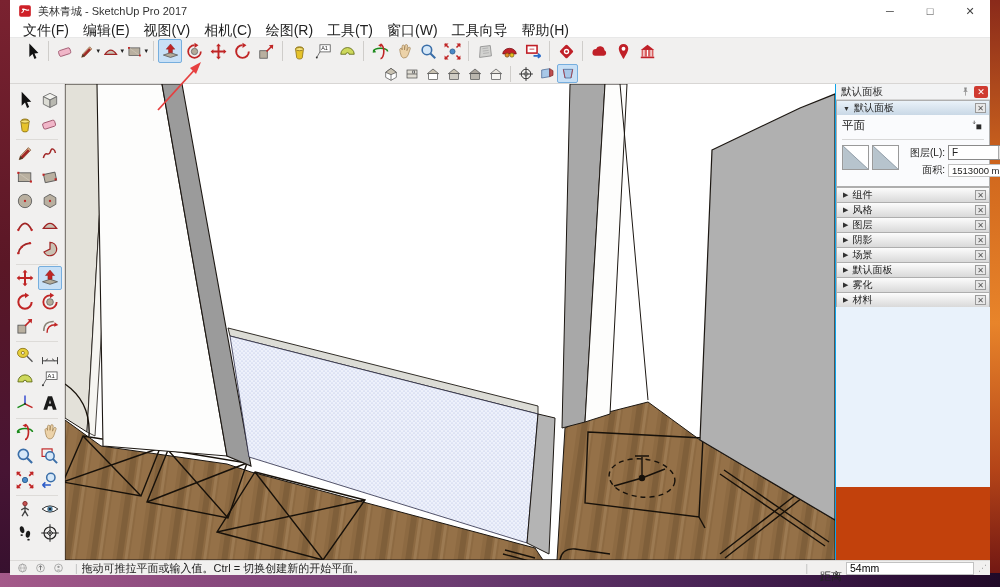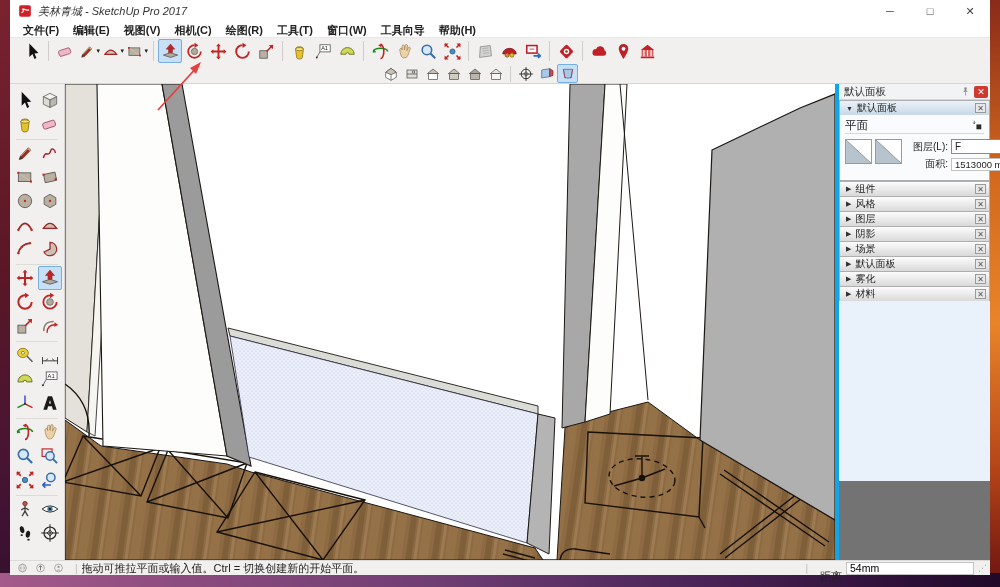--- a/index.html
+++ b/index.html
@@ -14,31 +14,31 @@
   .wp-right { right:0; top:0; width:10px; height:587px;
     background:linear-gradient(180deg,#8a2a1a 0%,#d2691e 30%,#e8842a 55%,#b44418 80%,#6a1212 100%); }
   .wp-bottom{ left:0; top:573px; width:1000px; height:14px;
     background:linear-gradient(90deg,#a45a8a 0%,#8a4a7e 20%,#6d3d72 45%,#4a2456 70%,#2e1038 90%,#200a28 100%); }
 
   
   #win { position:absolute; left:10px; top:0; width:980px; height:575px;
     background:#f1f0ef; }
 
   #titlebar { position:absolute; left:0; top:0; width:980px; height:22px;
-    background:#ffffff; display:flex; align-items:center;font-style:italic; }
+    background:#ffffff; display:flex; align-items:center; }
   #titlebar .logo { width:14px; height:14px; margin:0 6px 0 8px; }
   #titlebar .title { font-size:11px; color:#333; }
   #titlebar .controls { margin-left:auto; display:flex; }
   #titlebar .wbtn { width:40px; height:22px; text-align:center; line-height:22px;
     font-size:11px; color:#444; cursor:default; }
 
   #menubar { position:absolute; left:0; top:22px; width:980px; height:16px;
     background:#ffffff; display:flex; align-items:center; padding-left:6px;
     border-bottom:1px solid #e8e8e8; }
-  .menu-item { font-size:11px; color:#222; padding:0 7px; line-height:16px;font-weight:bold; }
+  .menu-item { font-size:14px; color:#222; padding:0 7px; line-height:16px; }
 
   
   #toolbar-main { position:absolute; left:0; top:38px; width:980px; height:26px;
     background:#f1f0ef; display:flex; align-items:center; padding-left:10px; }
   #toolbar-views { position:absolute; left:0; top:64px; width:980px; height:20px;
     background:#f1f0ef; display:flex; align-items:center; padding-left:370px;
     border-bottom:1px solid #d8d6d4; }
   .ti { display:inline-flex; align-items:center; justify-content:center;
     width:24px; height:24px; border:1px solid transparent; border-radius:2px; position:relative; }
   #toolbar-views .ti { width:21px; height:19px; }
@@ -57,39 +57,39 @@
   .pal-row .ti svg { width:20px; height:20px; }
   .pal-sep { height:3px; margin:1px 6px; border-bottom:1px solid #dddbd8; }
 
   
   #viewport { position:absolute; left:55px; top:84px; width:770px; height:476px;
     background:#fff; }
   #viewport svg { display:block; }
 
   
   #panel { position:absolute; left:825px; top:84px; width:155px; height:476px;
-    background:#737373; border-left:4px solid #0ea5e9; }
+    background:#c2410c; border-left:1px solid #0ea5e9; }
   #tray-header { height:16px; background:#f2f3f4; display:flex; align-items:center;
     border-bottom:1px solid #d5d5d5; }
   #tray-header .t { font-size:10.5px; color:#333; padding-left:5px; flex:1; }
   #tray-header svg.pin { width:11px; height:11px; margin-right:3px; }
   .redx { width:14px; height:12px; background:#cf3a30; color:#fff; font-size:9px;
     line-height:12px; text-align:center; margin-right:2px; border-radius:2px; }
   .sect, #entity-header { height:15px; display:flex; align-items:center;
     background:linear-gradient(180deg,#fcfcfc,#d9d9d9);
     border:1px solid #aeaeae; border-bottom:none; font-size:10px; color:#222; }
   #entity-header { background:linear-gradient(180deg,#eaf2f9,#c9d8e6); }
   .sect .arr, #entity-header .arr { font-size:7px; margin:0 4px 0 6px; color:#333; }
   .sect .lbl, #entity-header .lbl { flex:1; }
   .boxx { width:11px; height:10px; border:1px solid #9a9a9a; background:#e8e8e8;
     font-size:8px; line-height:9px; text-align:center; color:#555; margin-right:3px; }
   #entity-body { background:#fafbfd; border:1px solid #aeaeae; border-top:none;
     padding:3px 5px 6px 5px; }
   #entity-body .typerow { display:flex; align-items:center; border-bottom:1px solid #d8d8d8;
-    padding-bottom:0; margin-bottom:5px; }
+    padding-bottom:6px; margin-bottom:5px; }
   #entity-body .typerow .t { font-size:11.5px; color:#222; flex:1; }
   #entity-body .typerow svg { width:13px; height:13px; }
   #entity-main { display:flex; gap:5px; }
   .swatches { display:flex; gap:3px; }
   .swatch { width:27px; height:25px; background:#fff; border:1px solid #9a9a9a; }
   .swatch svg { width:100%; height:100%; display:block; }
   .fields { flex:1; font-size:10px; color:#222; }
   .frow { display:flex; align-items:center; margin-bottom:3px; }
   .frow .fl { width:44px; text-align:right; padding-right:3px; }
   .selbox { flex:1; height:15px; background:#fff; border:1px solid #8a8a8a;

